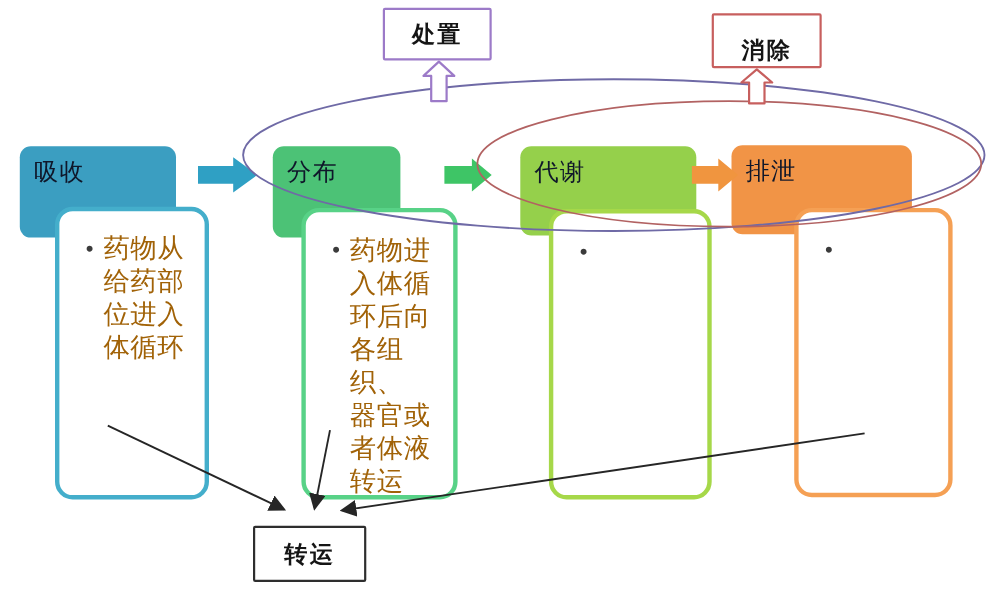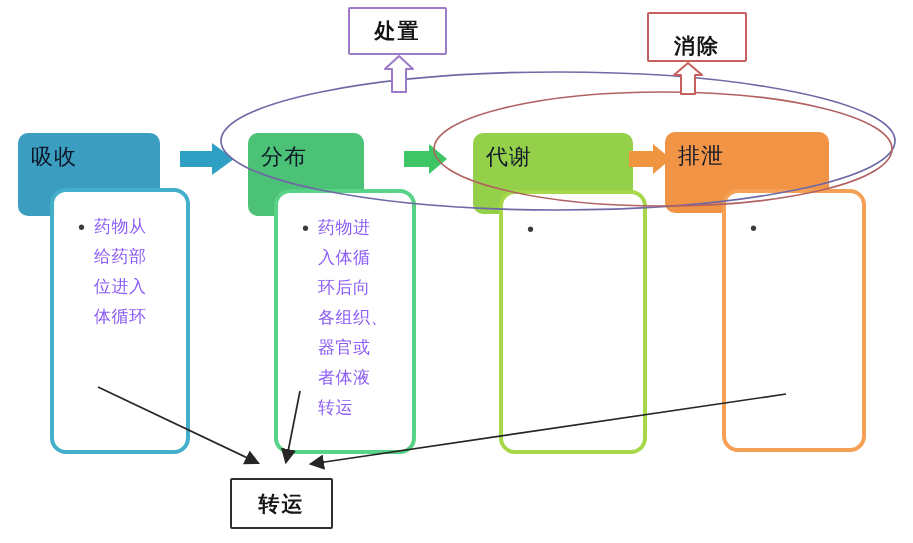--- a/index.html
+++ b/index.html
@@ -24,21 +24,21 @@
     padding:20px 4px 0 24px;
   }
   .c1{left:50px;top:188px;width:140px;height:266px;border:4px solid #44aecb;}
   .c2{left:274px;top:189px;width:142px;height:265px;border:4px solid #58d287;}
   .c3{left:499px;top:190px;width:148px;height:264px;border:4px solid #a6d849;}
   .c4{left:722px;top:189px;width:144px;height:263px;border:4px solid #f5a054;}
   .bullet{
     font-size:20px;color:#3b3b3b;width:16px;flex:0 0 16px;line-height:30px;
   }
   .content-text{
-    font-size:17px;line-height:30px;color:#8b5cf6;white-space:pre-line;
+    font-size:24px;line-height:30px;color:#a16207;white-space:pre-line;
     width:88px;letter-spacing:0.5px;
   }
   
   .label-box{
     position:absolute;z-index:4;background:#ffffff;border-radius:2px;
     display:flex;align-items:center;justify-content:center;
     font-size:21px;font-weight:600;color:#151515;box-sizing:border-box;
     letter-spacing:2px;
   }
   .lb-disposition{left:348px;top:7px;width:99px;height:48px;border:2px solid #9c7ac8;}

